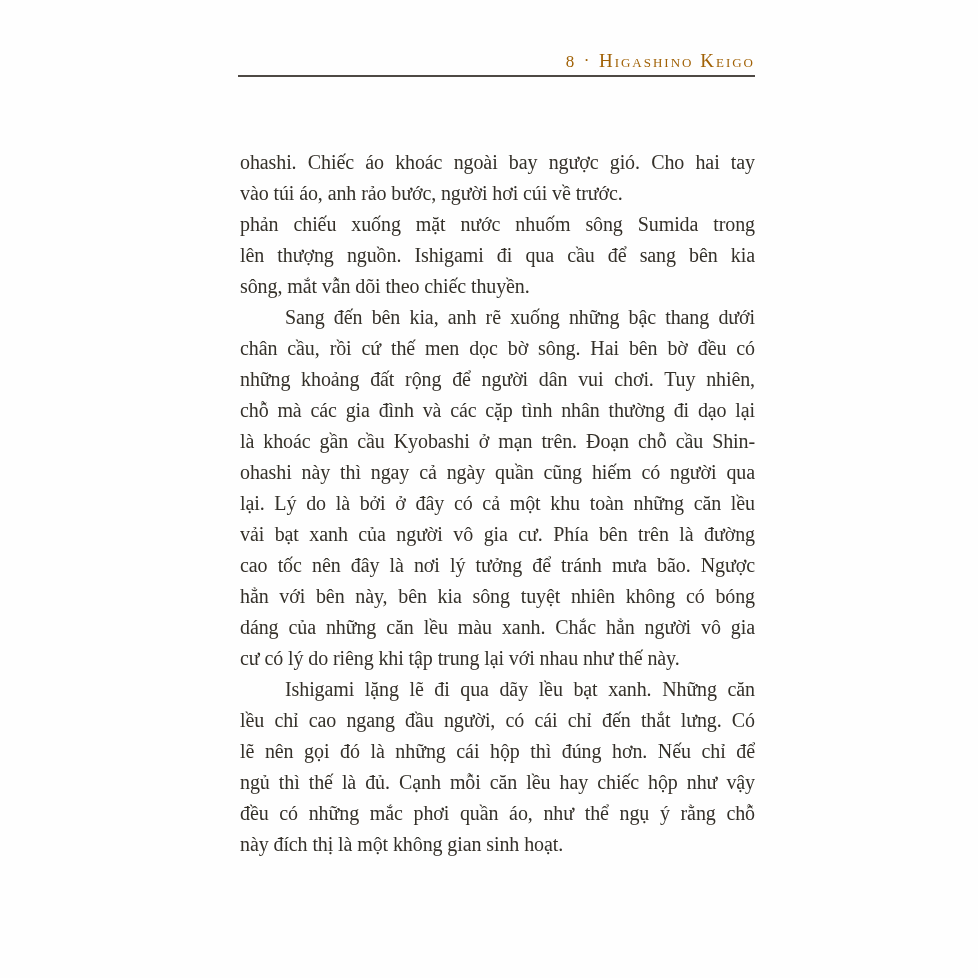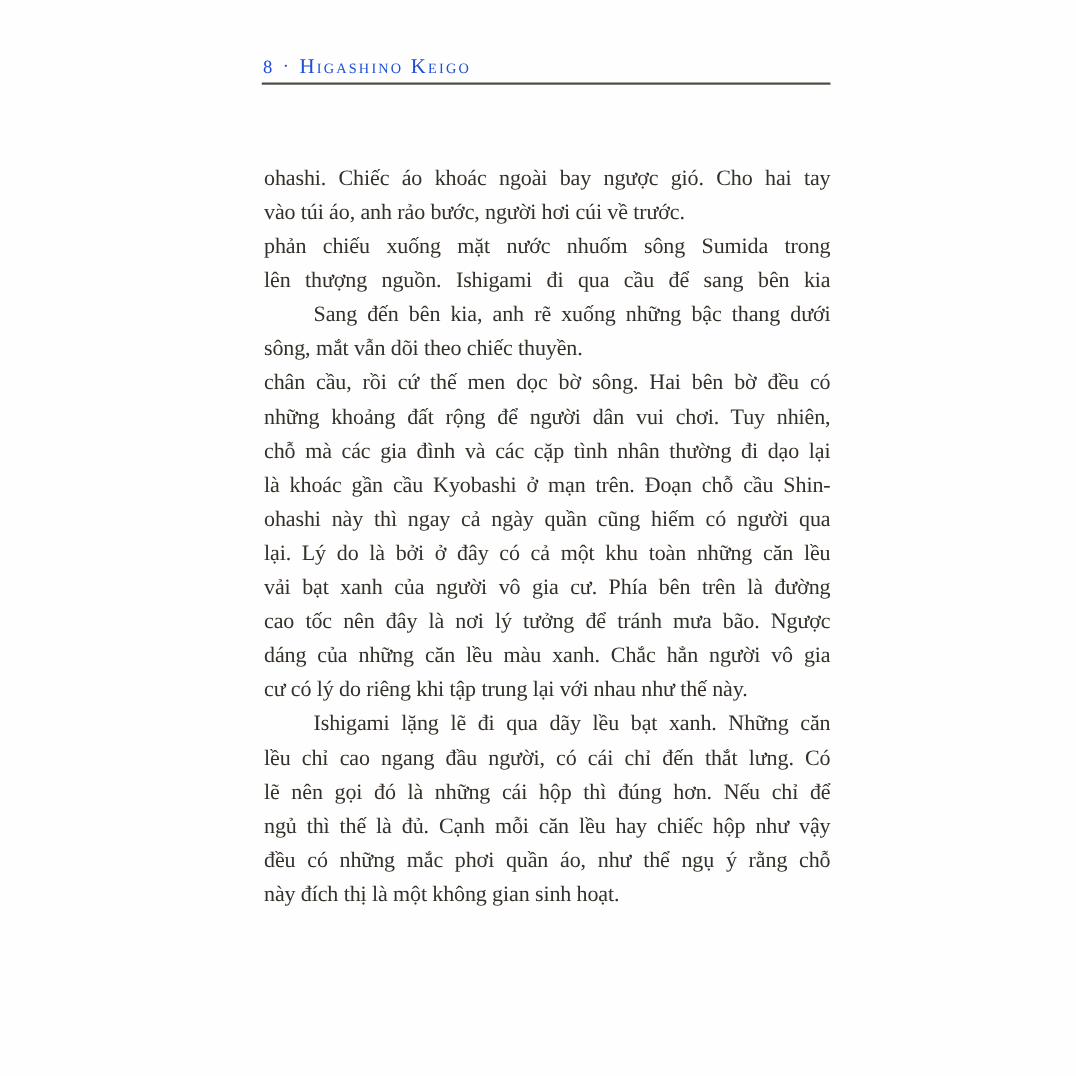--- a/index.html
+++ b/index.html
@@ -16,22 +16,23 @@
     color: #343029;
     overflow: hidden;
   }
   .running-header {
     position: absolute;
     left: 239px;
     top: 50px;
     width: 516px;
     font-size: 18px;
     letter-spacing: 0.5px;
-    color: #1d4ed8;
+    color: #a16207;
     white-space: nowrap;
+    text-align: right;
   }
   .running-header .page-num {
     font-size: 17px;
   }
   .running-header .sep {
     display: inline-block;
     margin: 0 9px;
     font-size: 17px;
     vertical-align: 1px;
   }
@@ -80,30 +81,31 @@
     <span class="page-num">8</span><span class="sep">·</span><span class="title">Higashino Keigo</span>
   </div>
 
   <div class="header-rule"></div>
 
   <div class="body-text">
     <div class="line">ohashi. Chiếc áo khoác ngoài bay ngược gió. Cho hai tay</div>
     <div class="line pend">vào túi áo, anh rảo bước, người hơi cúi về trước.</div>
     <div class="line">phản chiếu xuống mặt nước nhuốm sông Sumida trong</div>
     <div class="line">lên thượng nguồn. Ishigami đi qua cầu để sang bên kia</div>
+    <div class="line pend">sông, mắt vẫn dõi theo chiếc thuyền.</div>
     <div class="line indent">Sang đến bên kia, anh rẽ xuống những bậc thang dưới</div>
-    <div class="line pend">sông, mắt vẫn dõi theo chiếc thuyền.</div>
     <div class="line">chân cầu, rồi cứ thế men dọc bờ sông. Hai bên bờ đều có</div>
     <div class="line">những khoảng đất rộng để người dân vui chơi. Tuy nhiên,</div>
     <div class="line">chỗ mà các gia đình và các cặp tình nhân thường đi dạo lại</div>
     <div class="line">là khoác gần cầu Kyobashi ở mạn trên. Đoạn chỗ cầu Shin-</div>
     <div class="line">ohashi này thì ngay cả ngày quần cũng hiếm có người qua</div>
     <div class="line">lại. Lý do là bởi ở đây có cả một khu toàn những căn lều</div>
     <div class="line">vải bạt xanh của người vô gia cư. Phía bên trên là đường</div>
     <div class="line">cao tốc nên đây là nơi lý tưởng để tránh mưa bão. Ngược</div>
+    <div class="line">hẳn với bên này, bên kia sông tuyệt nhiên không có bóng</div>
     <div class="line">dáng của những căn lều màu xanh. Chắc hẳn người vô gia</div>
     <div class="line pend">cư có lý do riêng khi tập trung lại với nhau như thế này.</div>
     <div class="line indent">Ishigami lặng lẽ đi qua dãy lều bạt xanh. Những căn</div>
     <div class="line">lều chỉ cao ngang đầu người, có cái chỉ đến thắt lưng. Có</div>
     <div class="line">lẽ nên gọi đó là những cái hộp thì đúng hơn. Nếu chỉ để</div>
     <div class="line">ngủ thì thế là đủ. Cạnh mỗi căn lều hay chiếc hộp như vậy</div>
     <div class="line">đều có những mắc phơi quần áo, như thể ngụ ý rằng chỗ</div>
     <div class="line pend">này đích thị là một không gian sinh hoạt.</div>
   </div>
 

